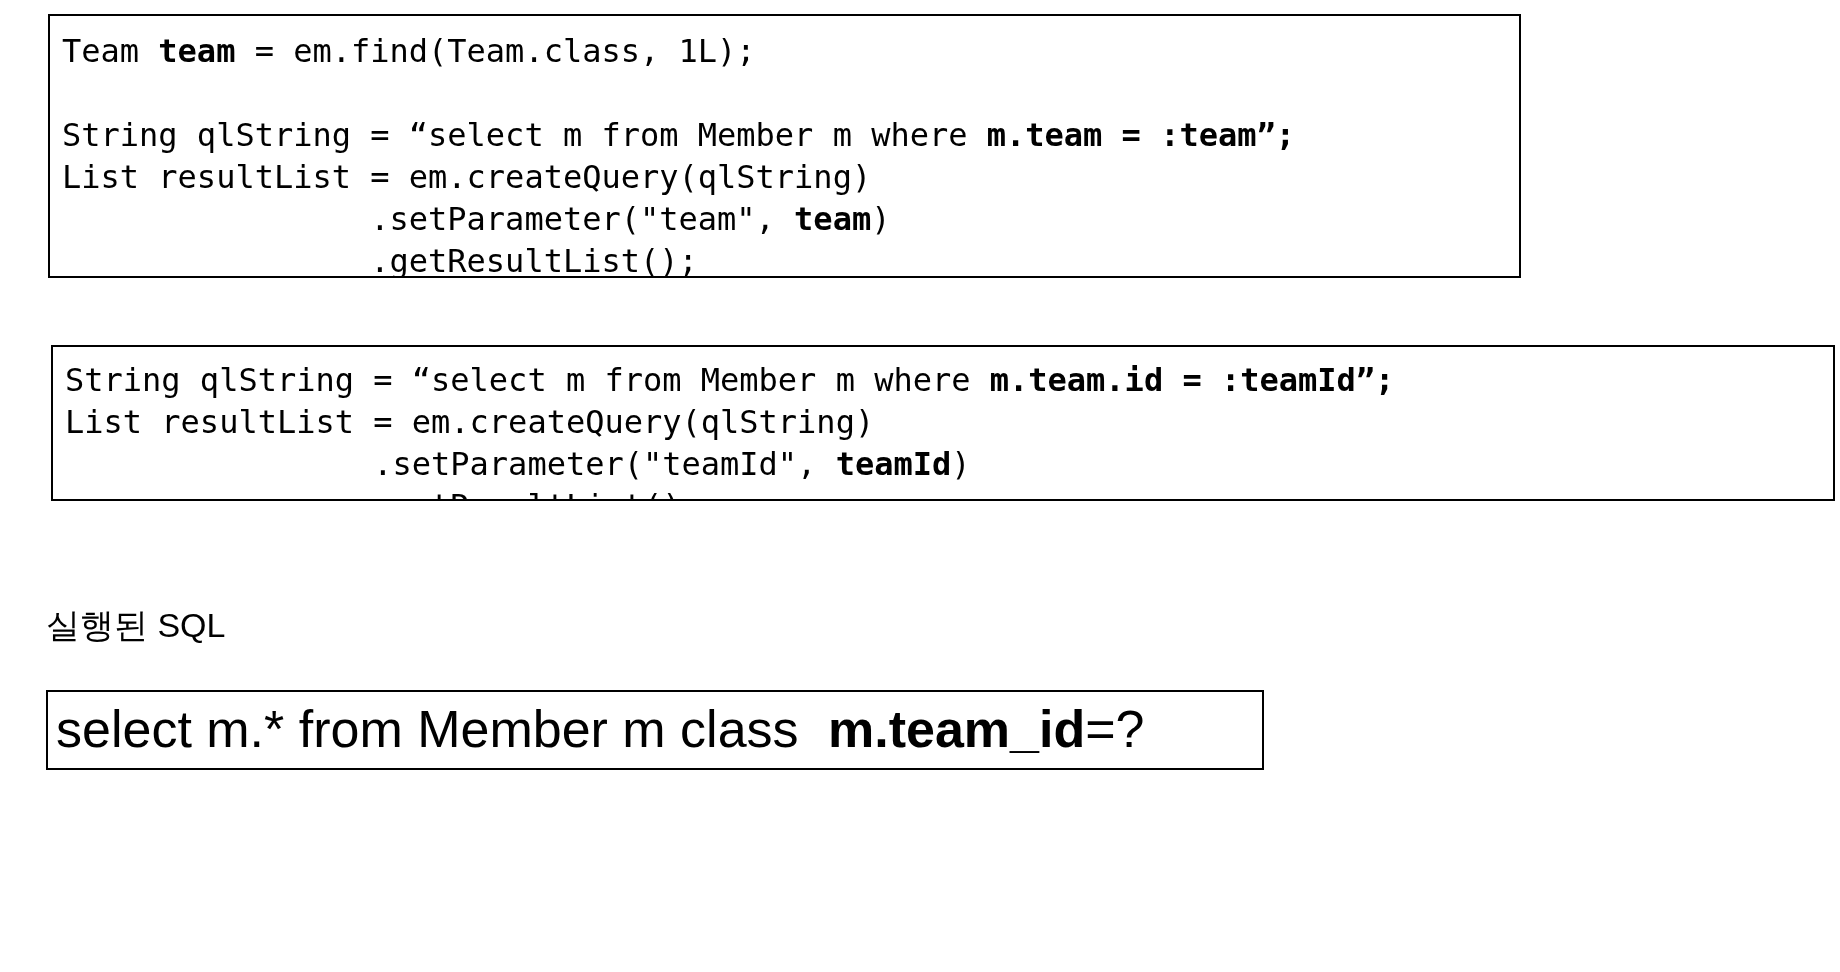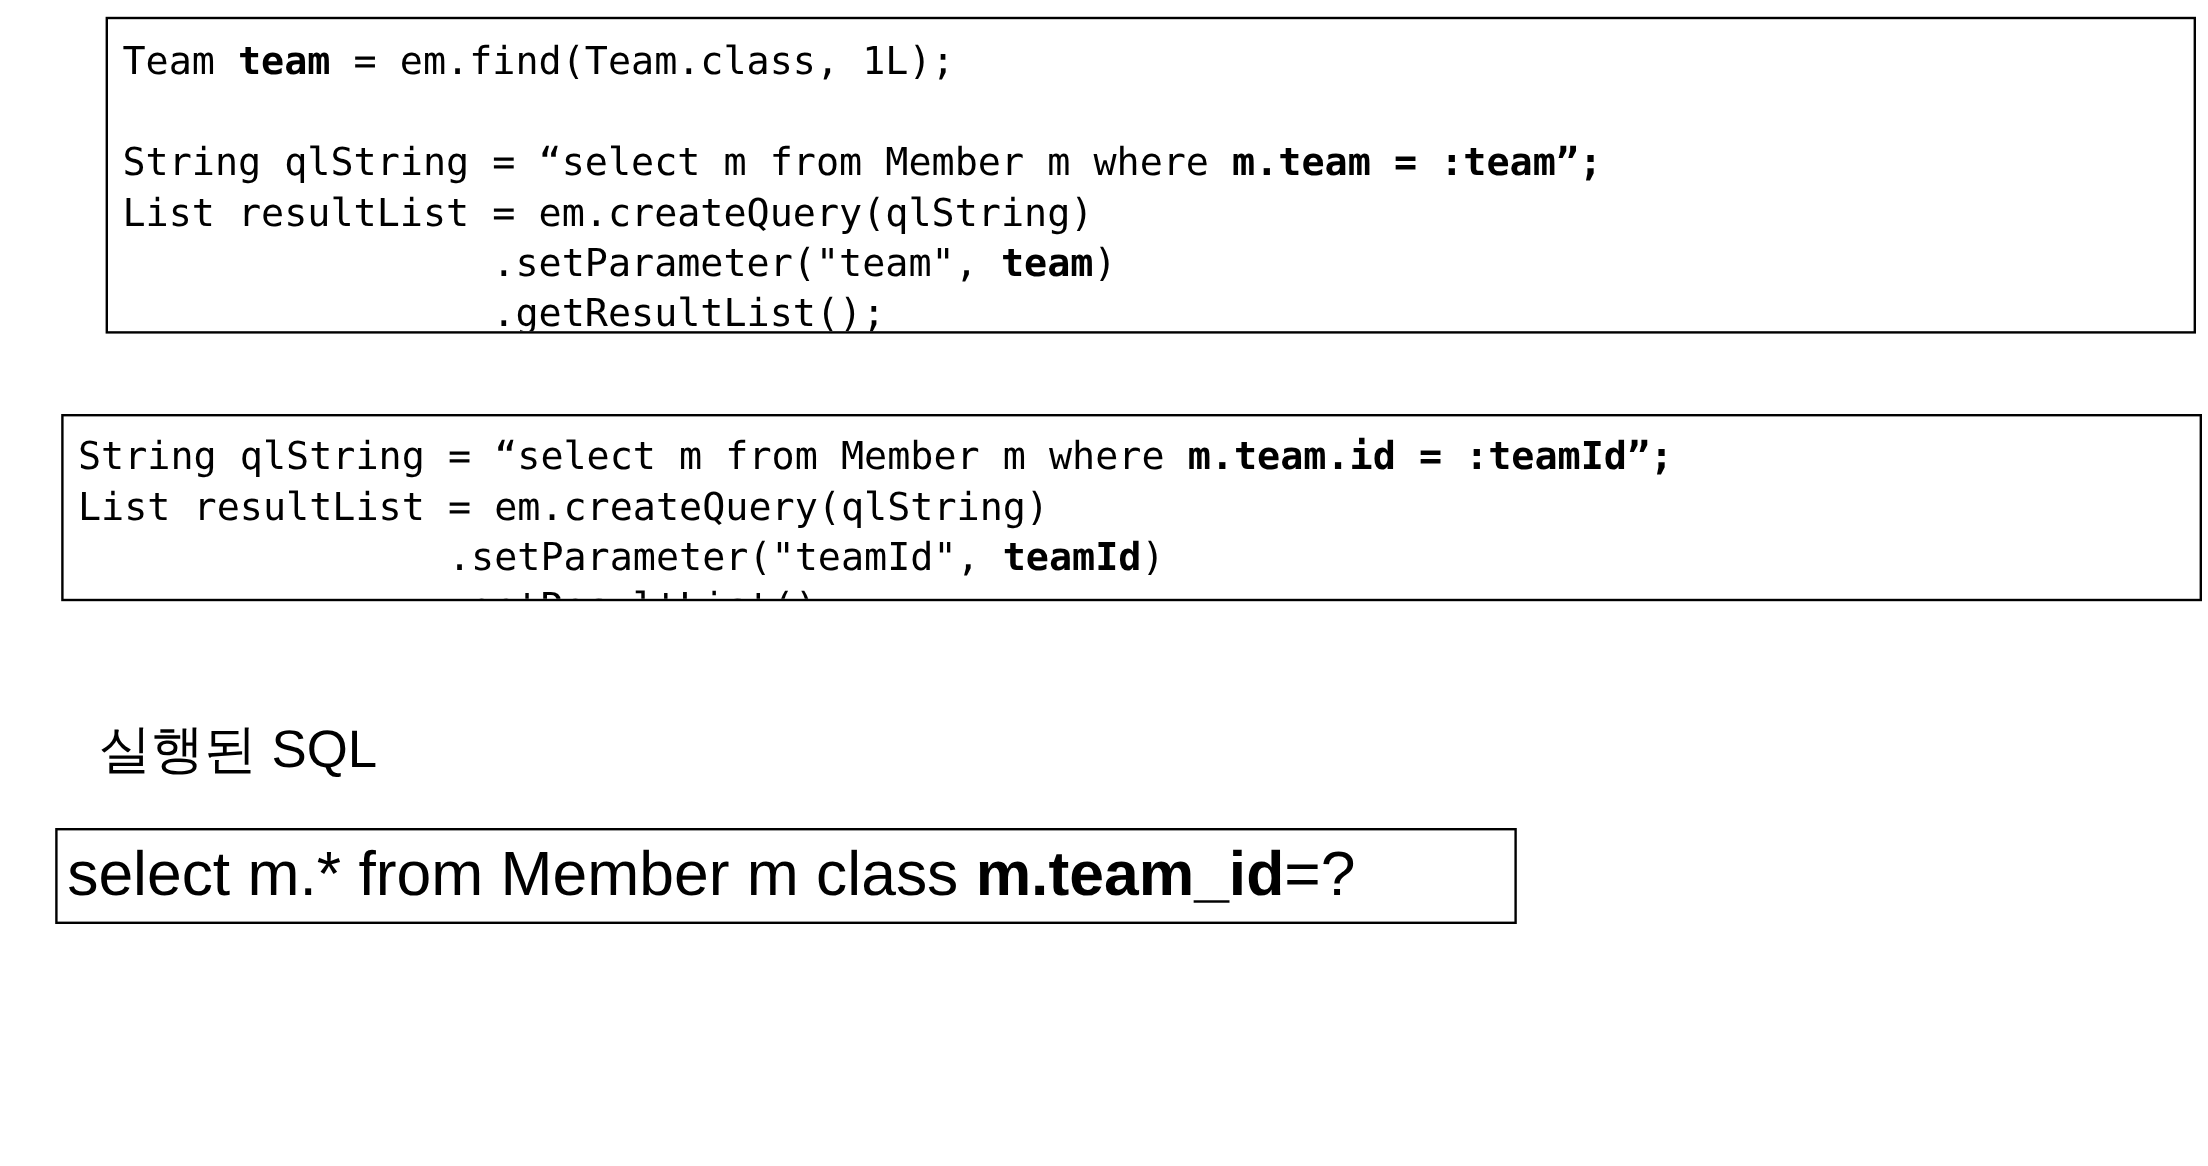--- a/index.html
+++ b/index.html
@@ -41,66 +41,64 @@
     display: block;
     height: 42px;
   }
   .code-box b {
     font-weight: bold;
   }
 
   #box-query-entity {
     left: 48px;
     top: 14px;
-    width: 1742px;
+    width: 1473px;
     height: 264px;
     padding: 14px 0 0 12px;
-    margin-left: 40px;
   }
 
   #box-query-id {
     left: 51px;
     top: 345px;
     width: 1784px;
     height: 156px;
     padding: 12px 0 0 12px;
   }
 
   
   #sql-heading {
     position: absolute;
     left: 46px;
     top: 595px;
     font-family: "Liberation Sans", sans-serif;
-    font-size: 44px;
+    font-size: 34px;
     line-height: 60px;
     color: #000000;
     white-space: pre;
-    margin-left: 36px;
   }
 
   
   #box-sql {
     position: absolute;
     left: 46px;
     top: 690px;
     width: 1218px;
     height: 80px;
     box-sizing: border-box;
     border: 2px solid #000000;
     background: #ffffff;
     font-family: "Liberation Sans", sans-serif;
     font-size: 52px;
     line-height: 74px;
     color: #000000;
     white-space: pre;
     padding-left: 8px;
     overflow: hidden;
   }
-  #box-sql b { font-weight: bold; }
+  #box-sql b { font-weight: bold; margin-left: 15px; }
 </style>
 </head>
 <body>
 
 <div class="slide">
 
   <div class="code-box" id="box-query-entity"><span class="line"><span>Team </span><b>team</b><span> = em.find(Team.class, 1L);</span></span><span class="line"><span></span></span><span class="line"><span>String qlString = “select m from Member m where </span><b>m.team = :team</b><b>”;</b></span><span class="line"><span>List resultList = em.createQuery(qlString)</span></span><span class="line"><span>                .setParameter("team", </span><b>team</b><span>)</span></span><span class="line"><span>                .getResultList();</span></span></div>
 
   <div class="code-box" id="box-query-id"><span class="line"><span>String qlString = “select m from Member m where </span><b>m.team.id = :teamId</b><b>”;</b></span><span class="line"><span>List resultList = em.createQuery(qlString)</span></span><span class="line"><span>                .setParameter("teamId", </span><b>teamId</b><span>)</span></span><span class="line"><span>                .getResultList();</span></span></div>
 

